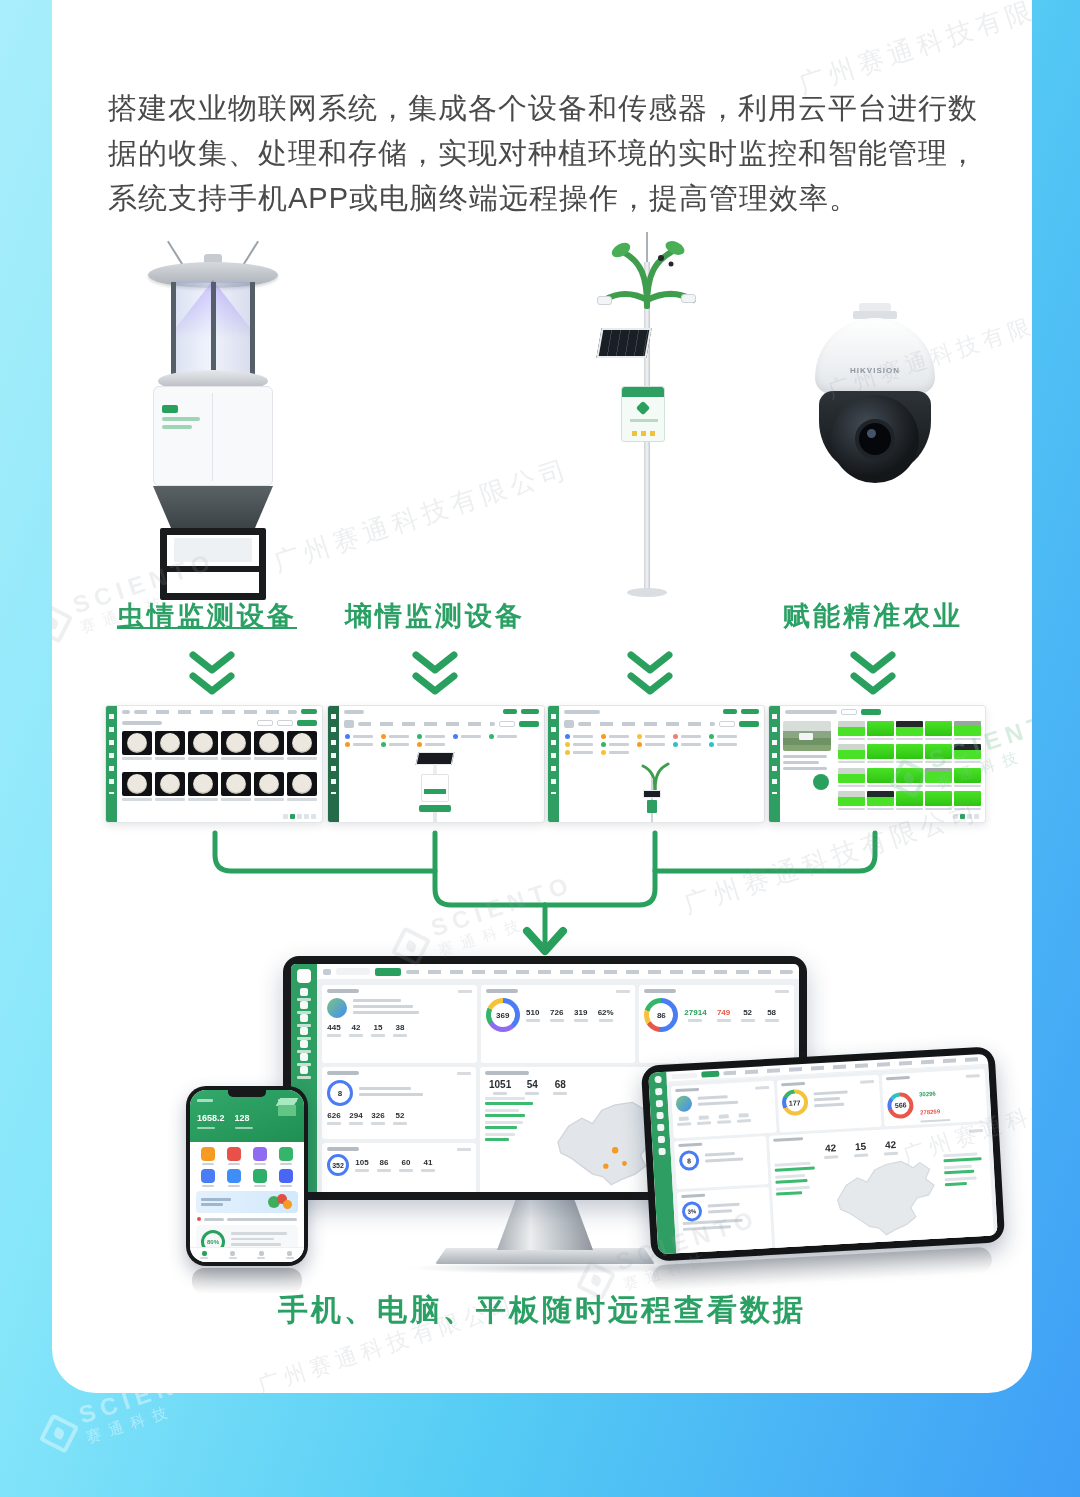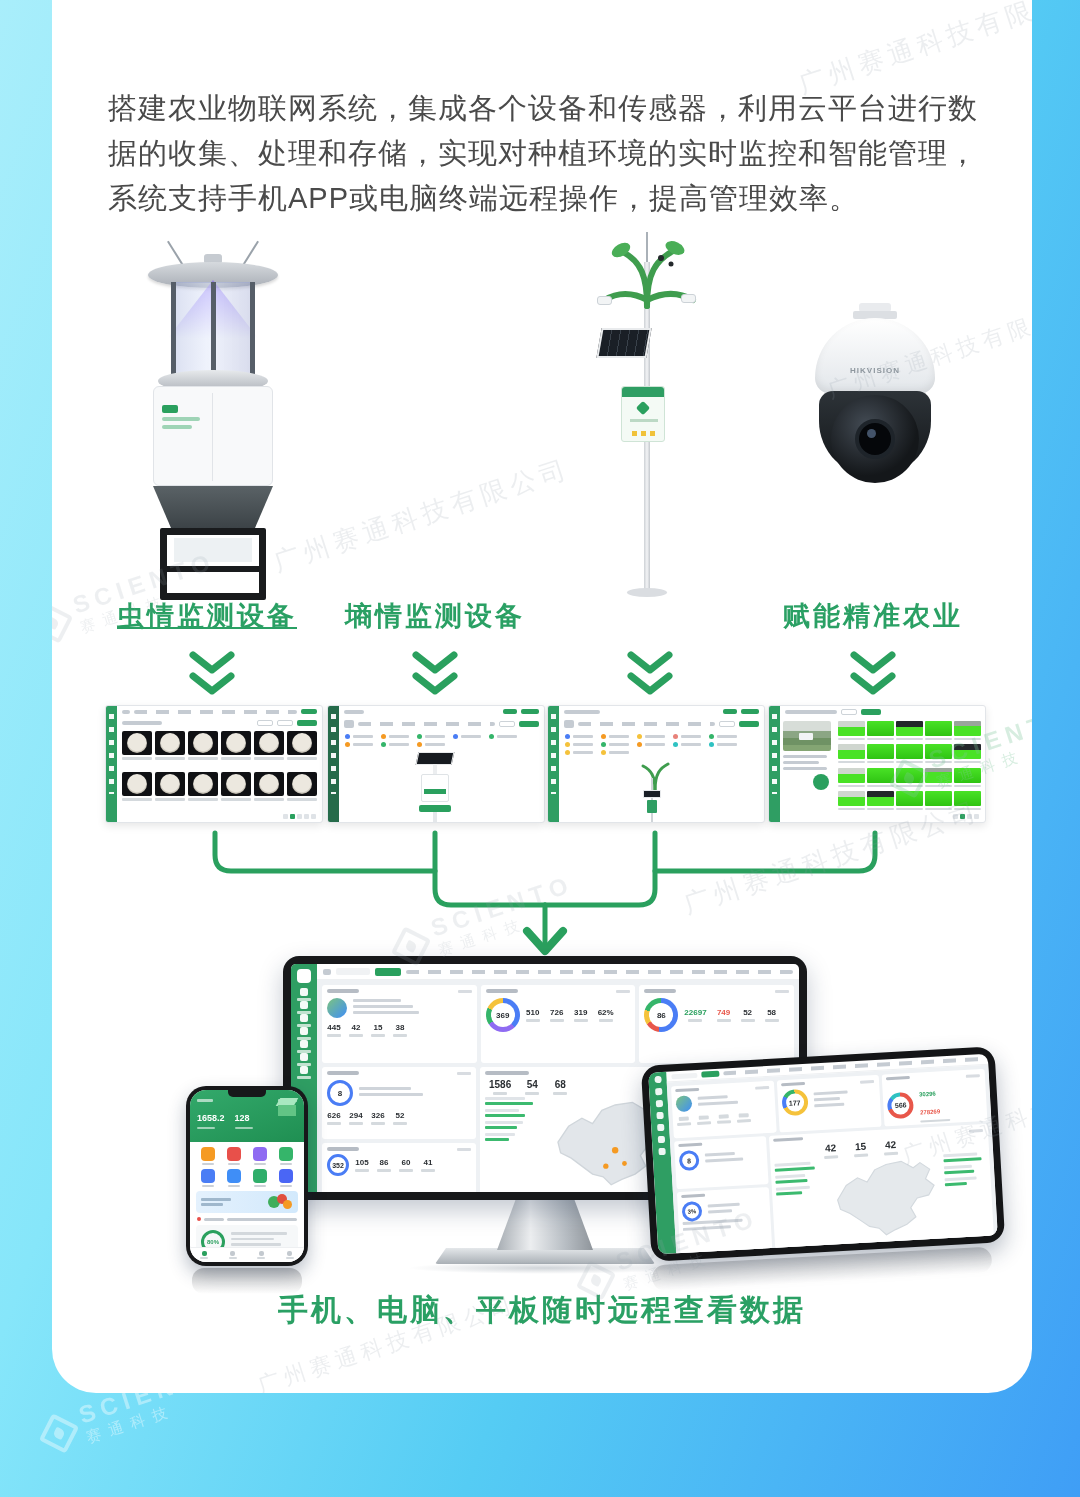--- a/index.html
+++ b/index.html
@@ -847,21 +847,21 @@
               </div>
               <div class="mcard" style="flex:1;">
                 <div class="mtitle"></div>
                   <div class="mmore"></div>
                 <div class="mflex">
                   <span class="donut dn2">
                       <span class="num">86</span>
                     </span>
                   <span class="stats" style="margin:0;flex-wrap:wrap;gap:5px 10px;">
                     <span class="stat">
-                        <span class="n green">22697</span>
+                        <span class="n green">27914</span>
                         <b></b>
                       </span>
                     <span class="stat">
                         <span class="n red">749</span>
                         <b></b>
                       </span>
                     <span class="stat">
                         <span class="n">52</span>
                         <b></b>
                       </span>
@@ -928,21 +928,21 @@
                         </span>
                     </span>
                   </div>
                 </div>
               </div>
               <div class="mcard" style="width:200px; flex:none; display:flex; flex-direction:column;">
                 <div class="mtitle" style="width:44px;"></div>
                   <div class="mmore"></div>
                 <div class="mapnums">
                   <span class="stat">
-                      <span class="n">1586</span>
+                      <span class="n">1051</span>
                       <b></b>
                     </span>
                   <span class="stat">
                       <span class="n">54</span>
                       <b></b>
                     </span>
                   <span class="stat">
                       <span class="n">68</span>
                       <b></b>
                     </span>

